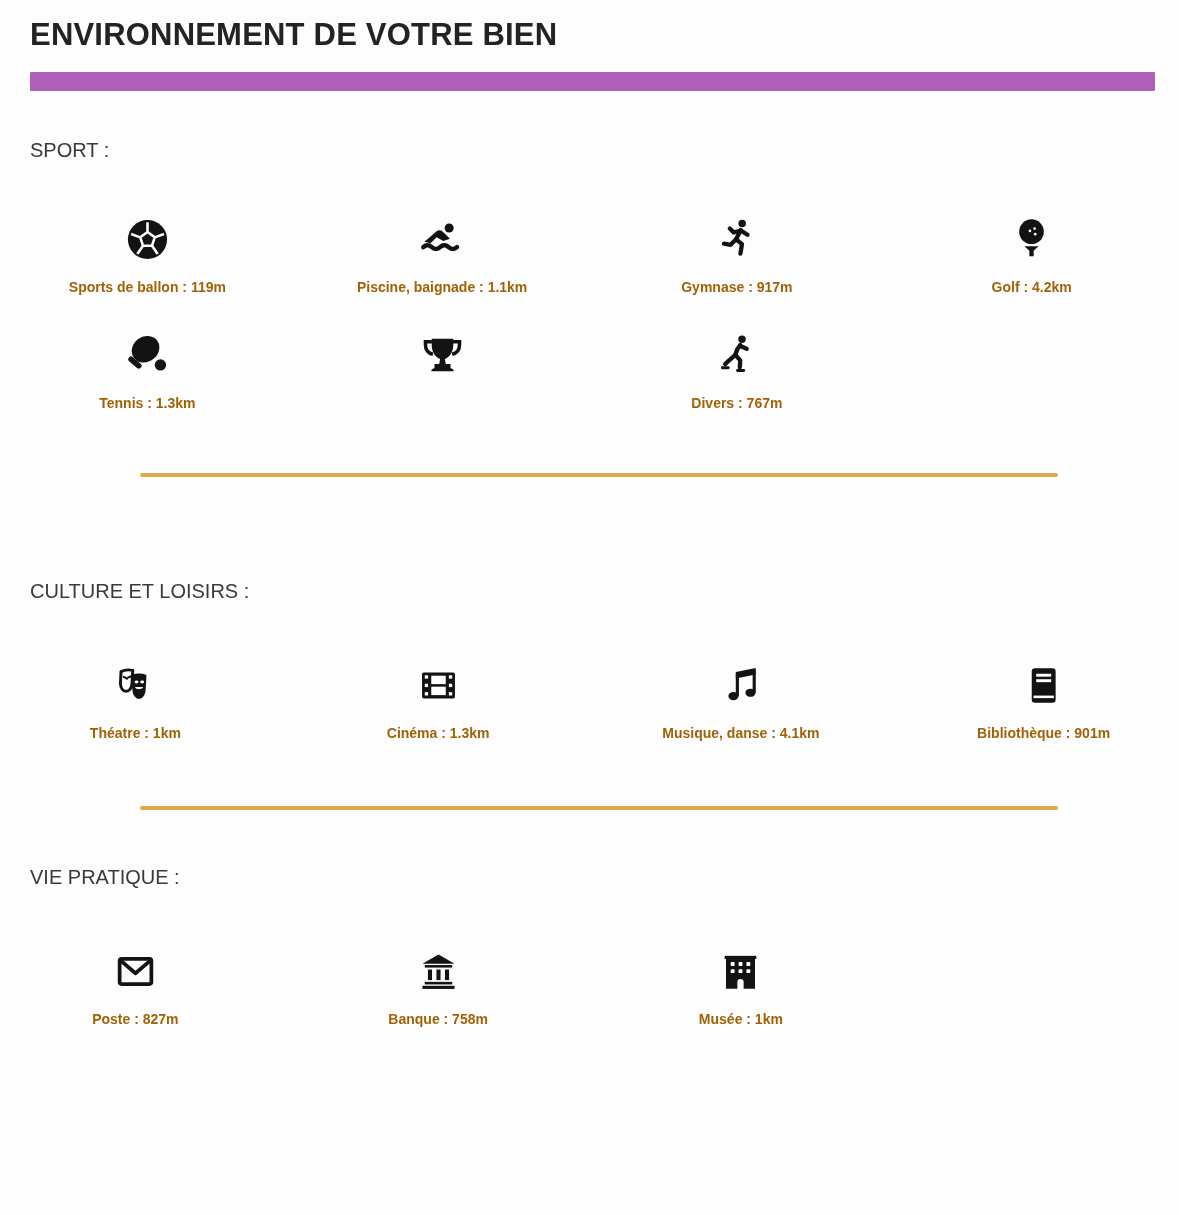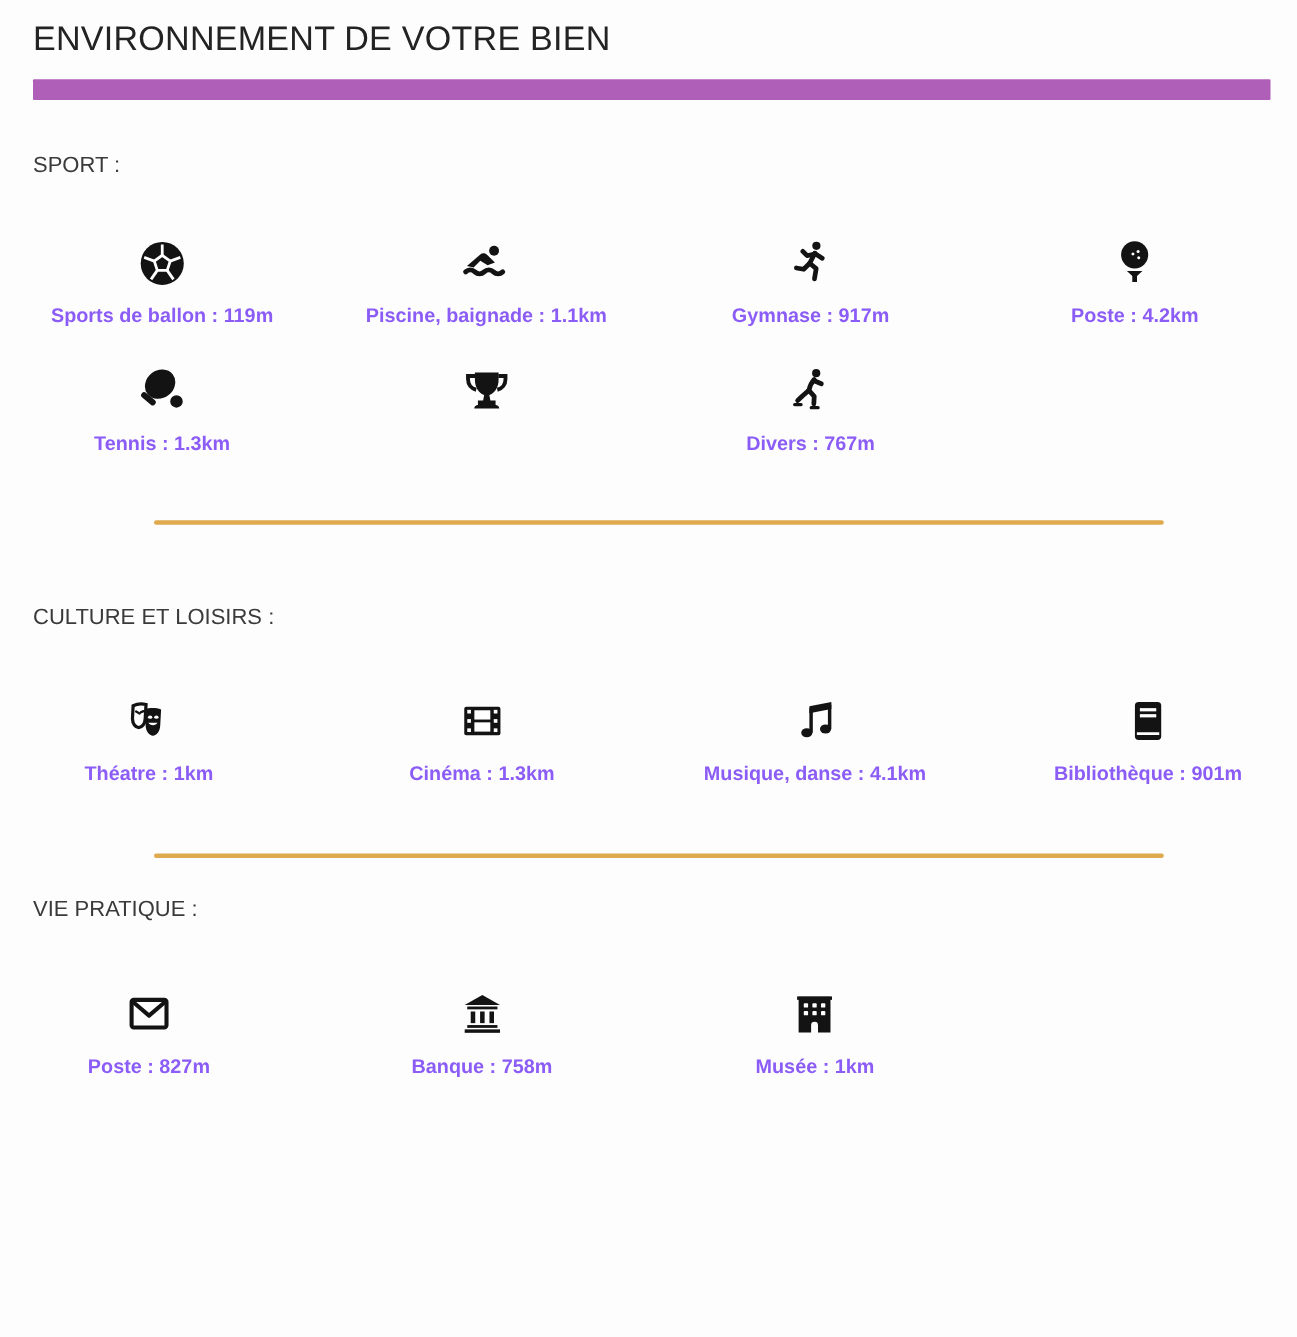--- a/index.html
+++ b/index.html
@@ -4,44 +4,44 @@
 <style>
   html,body{margin:0;padding:0;}
   body{
     width:1179px;height:1215px;background:#fdfdfd;
     font-family:"Liberation Sans", sans-serif;
     overflow:hidden;color:#1a1a1a;
   }
   .page{width:1179px;height:1215px;background:#fdfdfd;}
   .page-title{
     padding:16px 0 0 30px;
-    font-size:31px;font-weight:normal;color:#232323;
+    font-size:31px;font-weight:bold;color:#232323;
     letter-spacing:.2px;line-height:38px;
   }
   .accent-bar{
     margin:18px 24px 0 30px;height:19px;background:#b05fb8;border-radius:1px;
   }
   .section-heading{
     margin:44px 0 0 30px;
     font-size:20px;font-weight:400;color:#3a3a3a;line-height:30px;
   }
-  .heading-2{margin-top:69px;}
-  .heading-3{margin-top:32px;}
+  .heading-2{margin-top:99px;}
+  .heading-3{margin-top:52px;}
   .poi-grid{
     display:grid;grid-template-columns:repeat(4,1fr);
     margin-top:50px;row-gap:34px;
   }
   .poi-grid.single{margin-top:55px;gap:32px;}
   .poi-item{text-align:center;}
   .poi-icon{
     display:flex;align-items:center;justify-content:center;height:48px;
   }
   .poi-icon svg{width:47px;height:47px;display:block;}
   .poi-label{
-    margin-top:14px;font-size:18px;font-weight:bold;color:#8b5cf6;
+    margin-top:14px;font-size:14px;font-weight:bold;color:#a16207;
     line-height:20px;white-space:nowrap;
   }
   .divider{
     height:4px;background:#dfa94e;border-radius:2px;
     margin:60px 121px 0 140px;
   }
   .divider-2{margin-top:63px;}
 </style>
 </head>
 <body>
@@ -103,21 +103,21 @@
     <div class="poi-item">
       <div class="poi-icon">
         <svg viewBox="0 0 24 24" fill="#131313">
           <circle cx="12" cy="8" r="6.3"></circle>
           <circle cx="13.6" cy="6.4" r=".7" fill="#fff"></circle>
           <circle cx="11.2" cy="7.6" r=".7" fill="#fff"></circle>
           <circle cx="13.9" cy="9.3" r=".7" fill="#fff"></circle>
           <path d="M8.4 15.5 h7.2 l-2.5 2.3 v2.8 h-2.2 v-2.8 z"></path>
           </svg>
       </div>
-      <div class="poi-label">Poste : 4.2km</div>
+      <div class="poi-label">Golf : 4.2km</div>
     </div>
 
     <div class="poi-item">
       <div class="poi-icon">
         <svg viewBox="0 0 24 24" fill="#131313">
           <ellipse cx="11" cy="8.8" rx="7.4" ry="6.4" transform="rotate(-38 11 8.8)"></ellipse>
           <rect x="1.6" y="14.2" width="8" height="2.8" rx="1.4" transform="rotate(40 5.6 15.6)"></rect>
           <circle cx="18.6" cy="16.8" r="2.9"></circle>
           </svg>
       </div>

